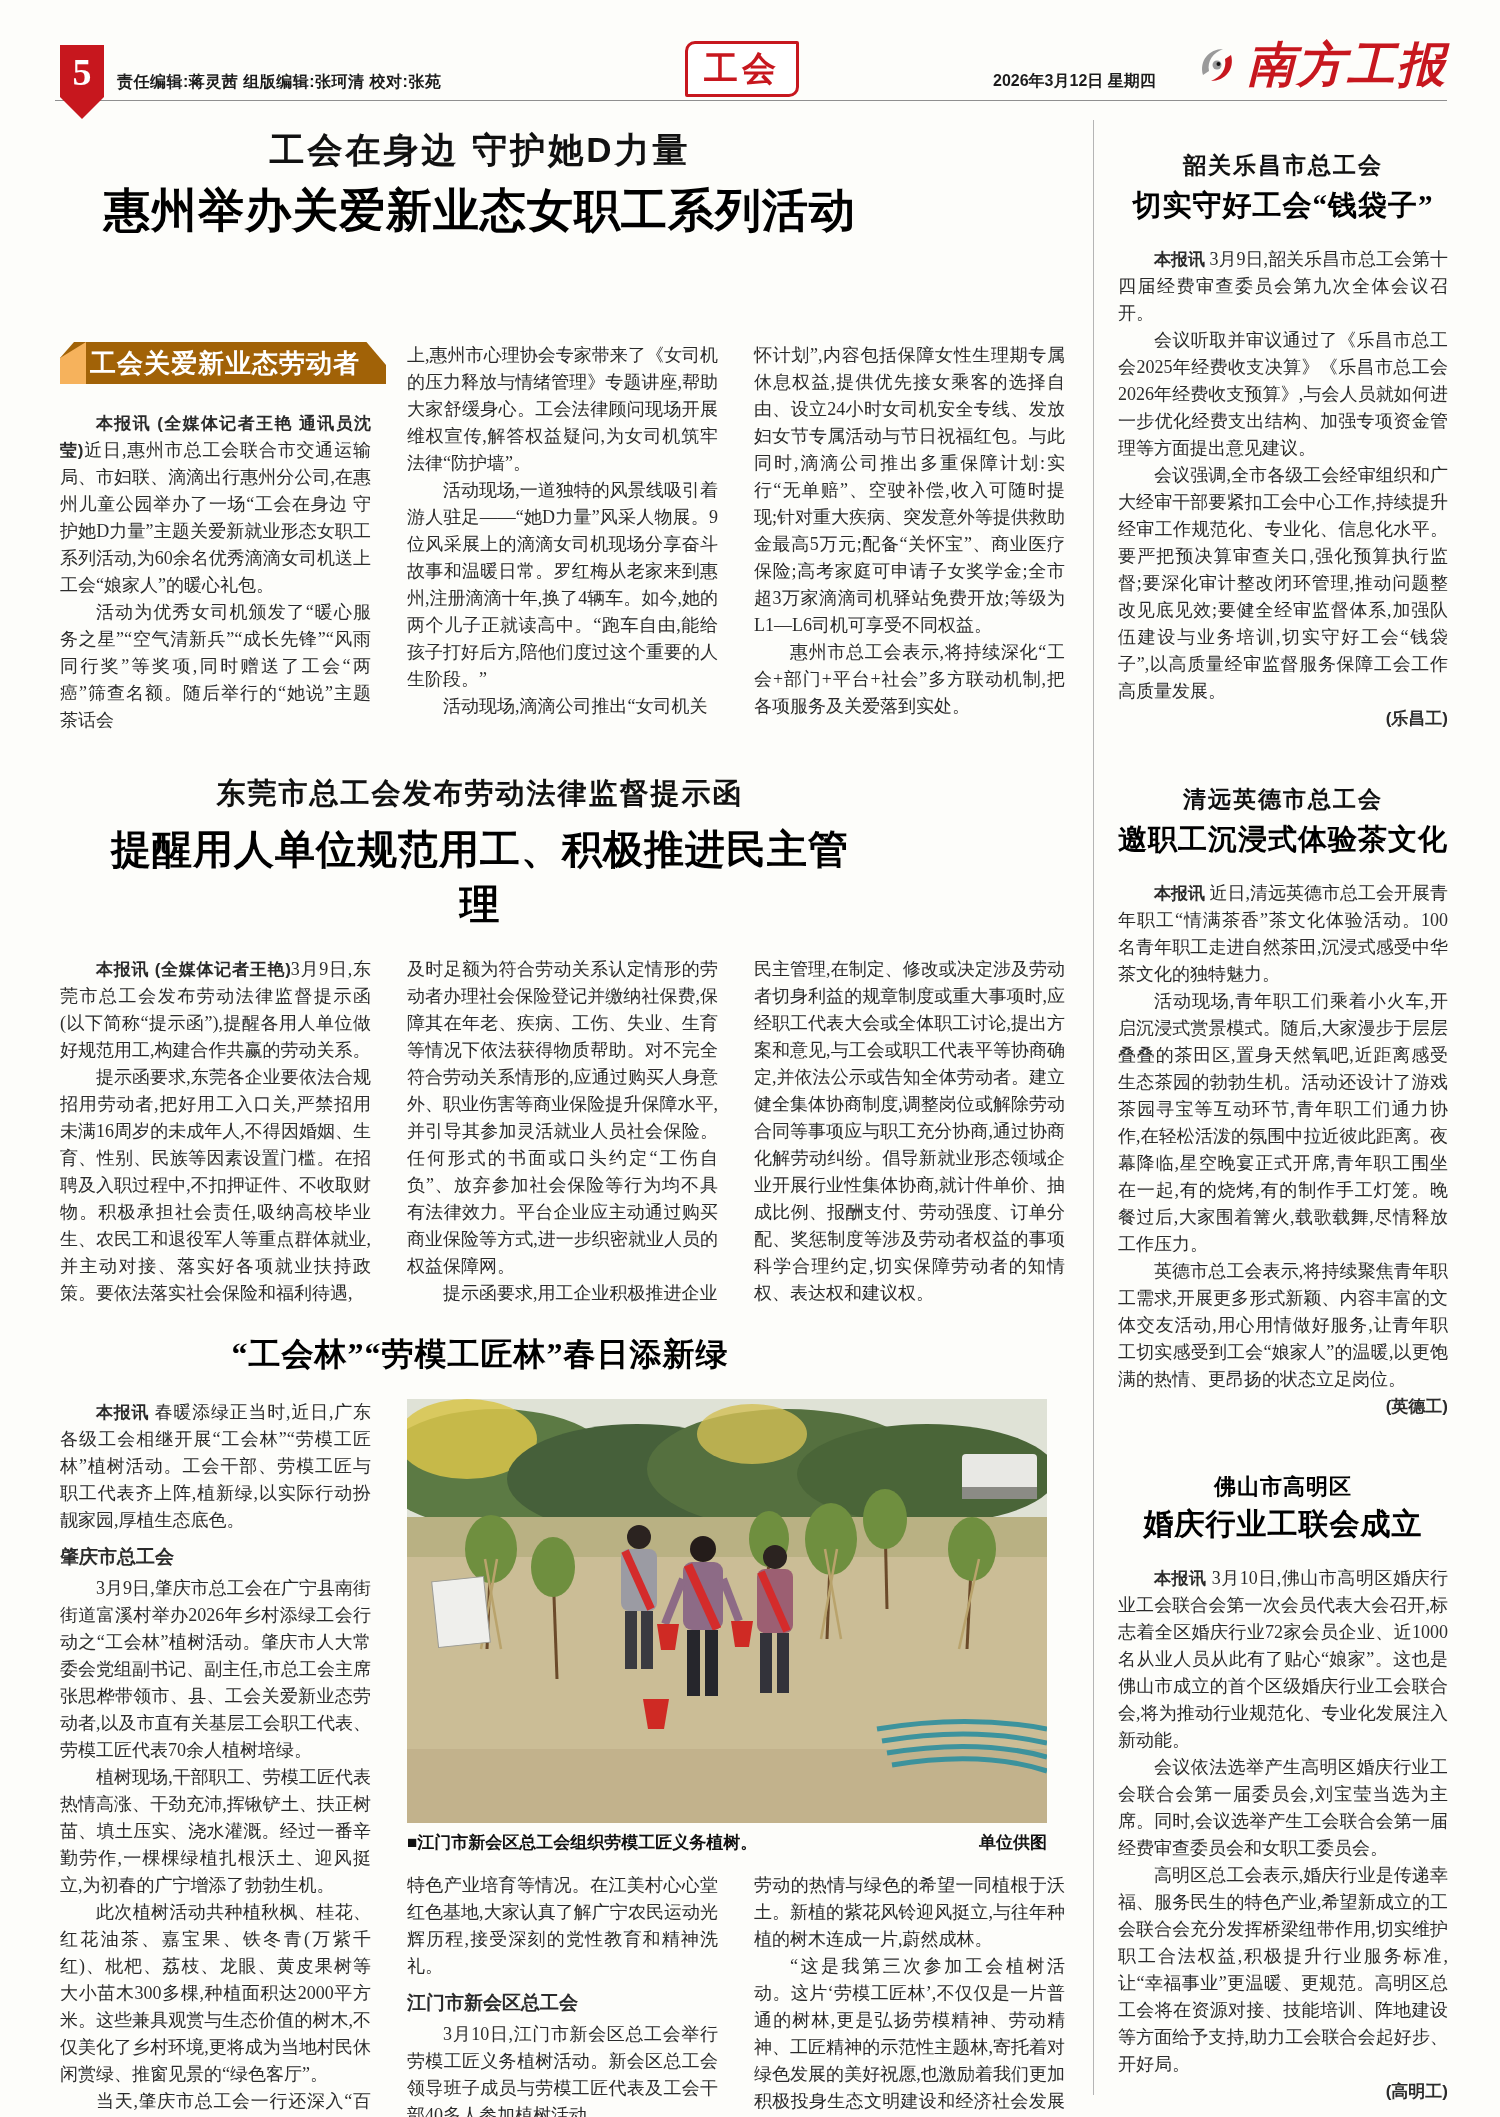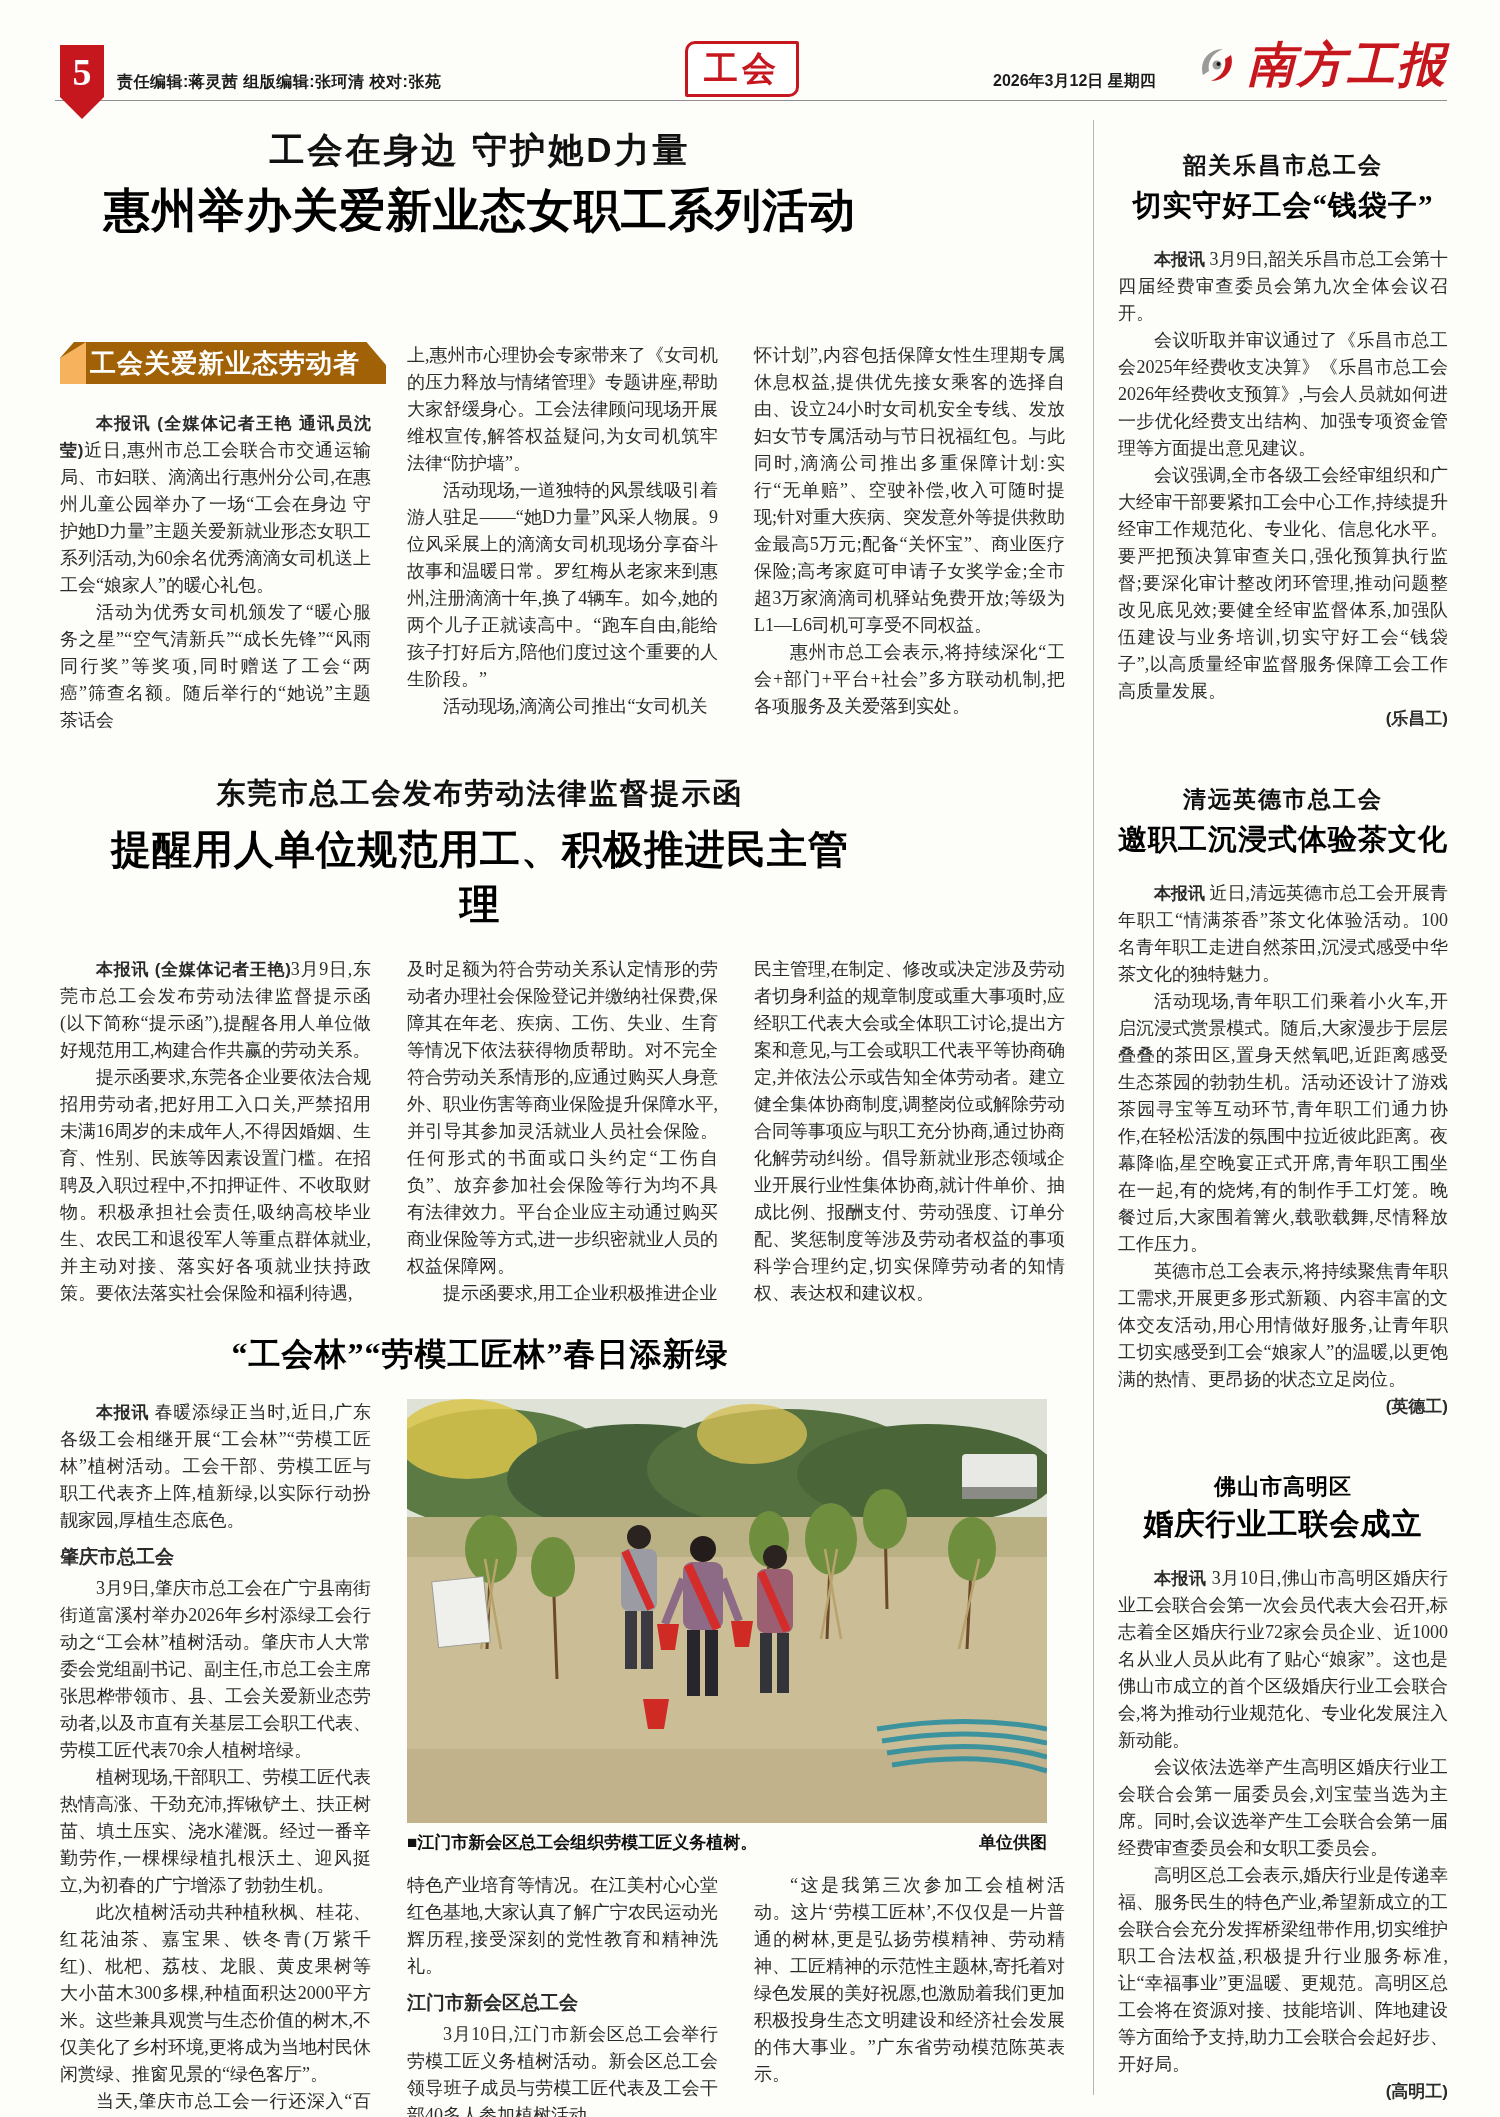--- a/index.html
+++ b/index.html
@@ -234,20 +234,21 @@
           <span>单位供图</span>
         </div>
         <div class="a3bottom">
           <div class="body-col">
             <p class="cont">特色产业培育等情况。在江美村心心堂红色基地,大家认真了解广宁农民运动光辉历程,接受深刻的党性教育和精神洗礼。</p>
             <p class="subhead">江门市新会区总工会</p>
             <p>3月10日,江门市新会区总工会举行劳模工匠义务植树活动。新会区总工会领导班子成员与劳模工匠代表及工会干部40多人参加植树活动。</p>
 
           </div>
           <div class="body-col">
+            <p class="cont">劳动的热情与绿色的希望一同植根于沃土。新植的紫花风铃迎风挺立,与往年种植的树木连成一片,蔚然成林。</p>
             <p>“这是我第三次参加工会植树活动。这片‘劳模工匠林’,不仅仅是一片普通的树林,更是弘扬劳模精神、劳动精神、工匠精神的示范性主题林,寄托着对绿色发展的美好祝愿,也激励着我们更加积极投身生态文明建设和经济社会发展的伟大事业。”广东省劳动模范陈英表示。</p>
 
           </div>
         </div>
       </div>
     </div>
   </div>
 
   <div class="sidebar">
 

